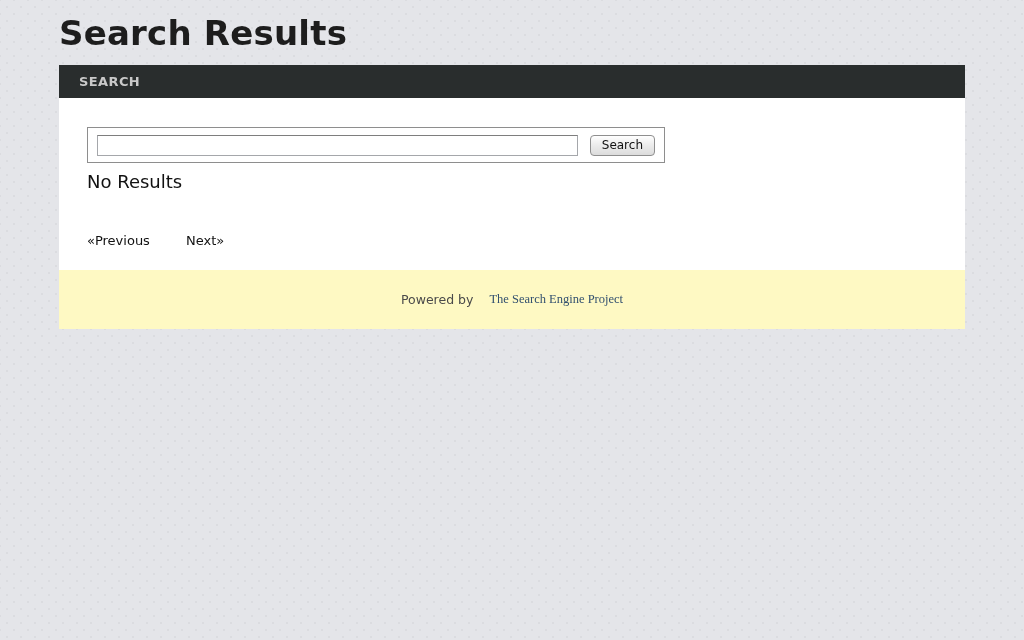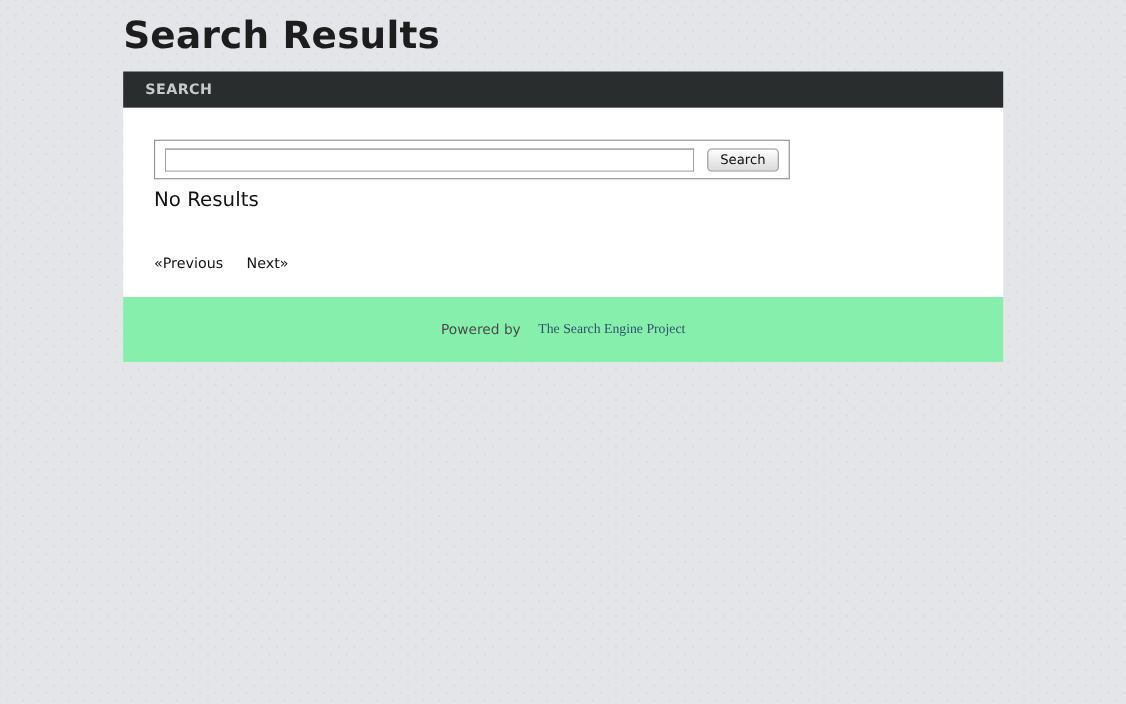--- a/index.html
+++ b/index.html
@@ -10,21 +10,21 @@
     overflow: hidden;
     font-family: "DejaVu Sans", "Liberation Sans", sans-serif;
     background-color: #e4e5e9;
     background-image:
       radial-gradient(#dbdce0 1px, transparent 1.2px),
       radial-gradient(#dbdce0 1px, transparent 1.2px);
     background-size: 14px 14px;
     background-position: 0 0, 7px 7px;
   }
   .page {
-    width: 800px;
+    width: 906px;
     margin: 0 auto;
   }
   h1.page-title {
     margin: 12px 0 11px 0;
     font-size: 34px;
     line-height: 42px;
     font-weight: bold;
     color: #1d1d1d;
     letter-spacing: 0.2px;
   }
@@ -84,24 +84,24 @@
   }
   .pagination {
     margin-top: 41px;
     font-size: 13px;
   }
   .pagination a {
     color: #111111;
     text-decoration: none;
     cursor: pointer;
   }
-  .pagination .prev-link { margin-right: 17px; }
+  .pagination .prev-link { margin-right: 32px; }
   .panel-footer {
     height: 59px;
-    background: #86efac;
+    background: #fef9c3;
     display: flex;
     align-items: center;
     justify-content: center;
     font-size: 12.5px;
     color: #4a4a4a;
   }
   .panel-footer a {
     color: #32506f;
     text-decoration: none;
     cursor: pointer;

